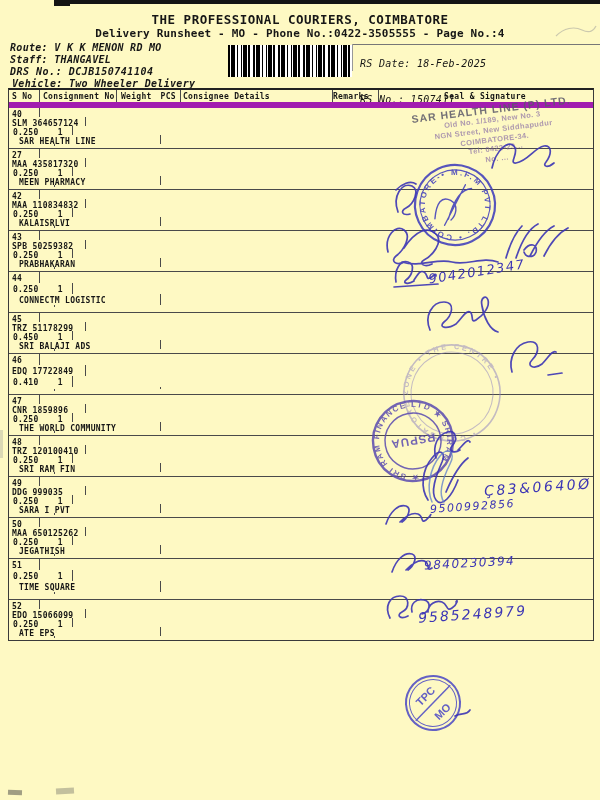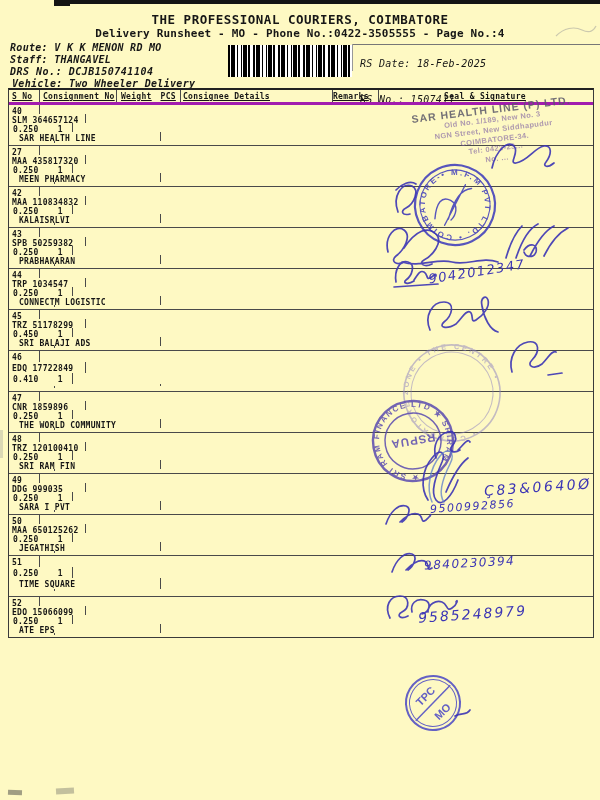--- a/index.html
+++ b/index.html
@@ -20,21 +20,21 @@
   #rsdate{left:360px;top:58px;font-weight:normal;}
   #rsbox-top{left:352px;top:44px;width:248px;height:1px;background:#777;}
   #rsbox-left{left:352px;top:44px;width:1px;height:27px;background:#999;}
   #barcode{left:228px;top:45px;width:124px;height:32px;
     background:repeating-linear-gradient(90deg,
       #000 0 2px,#fff 2px 3px,#000 3px 7px,#fff 7px 9px,#000 9px 10px,
       #fff 10px 13px,#000 13px 14px,#fff 14px 15px,#000 15px 19px,#fff 19px 20px,
       #000 20px 22px,#fff 22px 25px);}
   
   #table{left:8px;top:88px;width:584px;border:1px solid #3a3a3a;border-top:2px solid #222;}
-  #thead{display:flex;height:12px;border-bottom:3px solid #a21caf;font-size:7.5px;font-weight:bold;text-decoration:underline;}
+  #thead{display:flex;height:12px;border-bottom:6px solid #a21caf;font-size:7.5px;font-weight:bold;}
   .trow{display:flex;height:40px;border-bottom:1px solid #4a4a4a;flex-direction:column;}
   .trow:last-child{border-bottom:none;}
   .tc{border-right:1px solid #4a4a4a;box-sizing:border-box;overflow:hidden;
       font-size:8px;font-weight:bold;letter-spacing:.3px;padding-top:2px;}
   .c-sno{width:31px;padding-left:3px;}
   .c-con{width:77px;padding-left:3px;}
   .c-wp{width:64px;display:flex;}
   .c-wp .w{width:36px;padding-left:4px;}
   .c-wp .p{width:24px;text-align:center;}
   .c-cons{width:152px;padding-left:10px;}
@@ -135,21 +135,20 @@
           <div class="tc c-wp">
             <span class="w">0.250</span>
             <span class="p">1</span>
           </div>
           <div class="tc c-cons">PRABHAKARAN</div>
           <div class="tc c-rem"></div>
           <div class="tc c-seal"></div>
         </div>
         <div class="trow">
           <div class="tc c-sno">44</div>
-          <div class="tc c-con">TRP 1034547</div>
           <div class="tc c-wp">
             <span class="w">0.250</span>
             <span class="p">1</span>
           </div>
           <div class="tc c-cons">CONNECTM LOGISTIC</div>
           <div class="tc c-rem"></div>
           <div class="tc c-seal"></div>
         </div>
         <div class="trow">
           <div class="tc c-sno">45</div>

